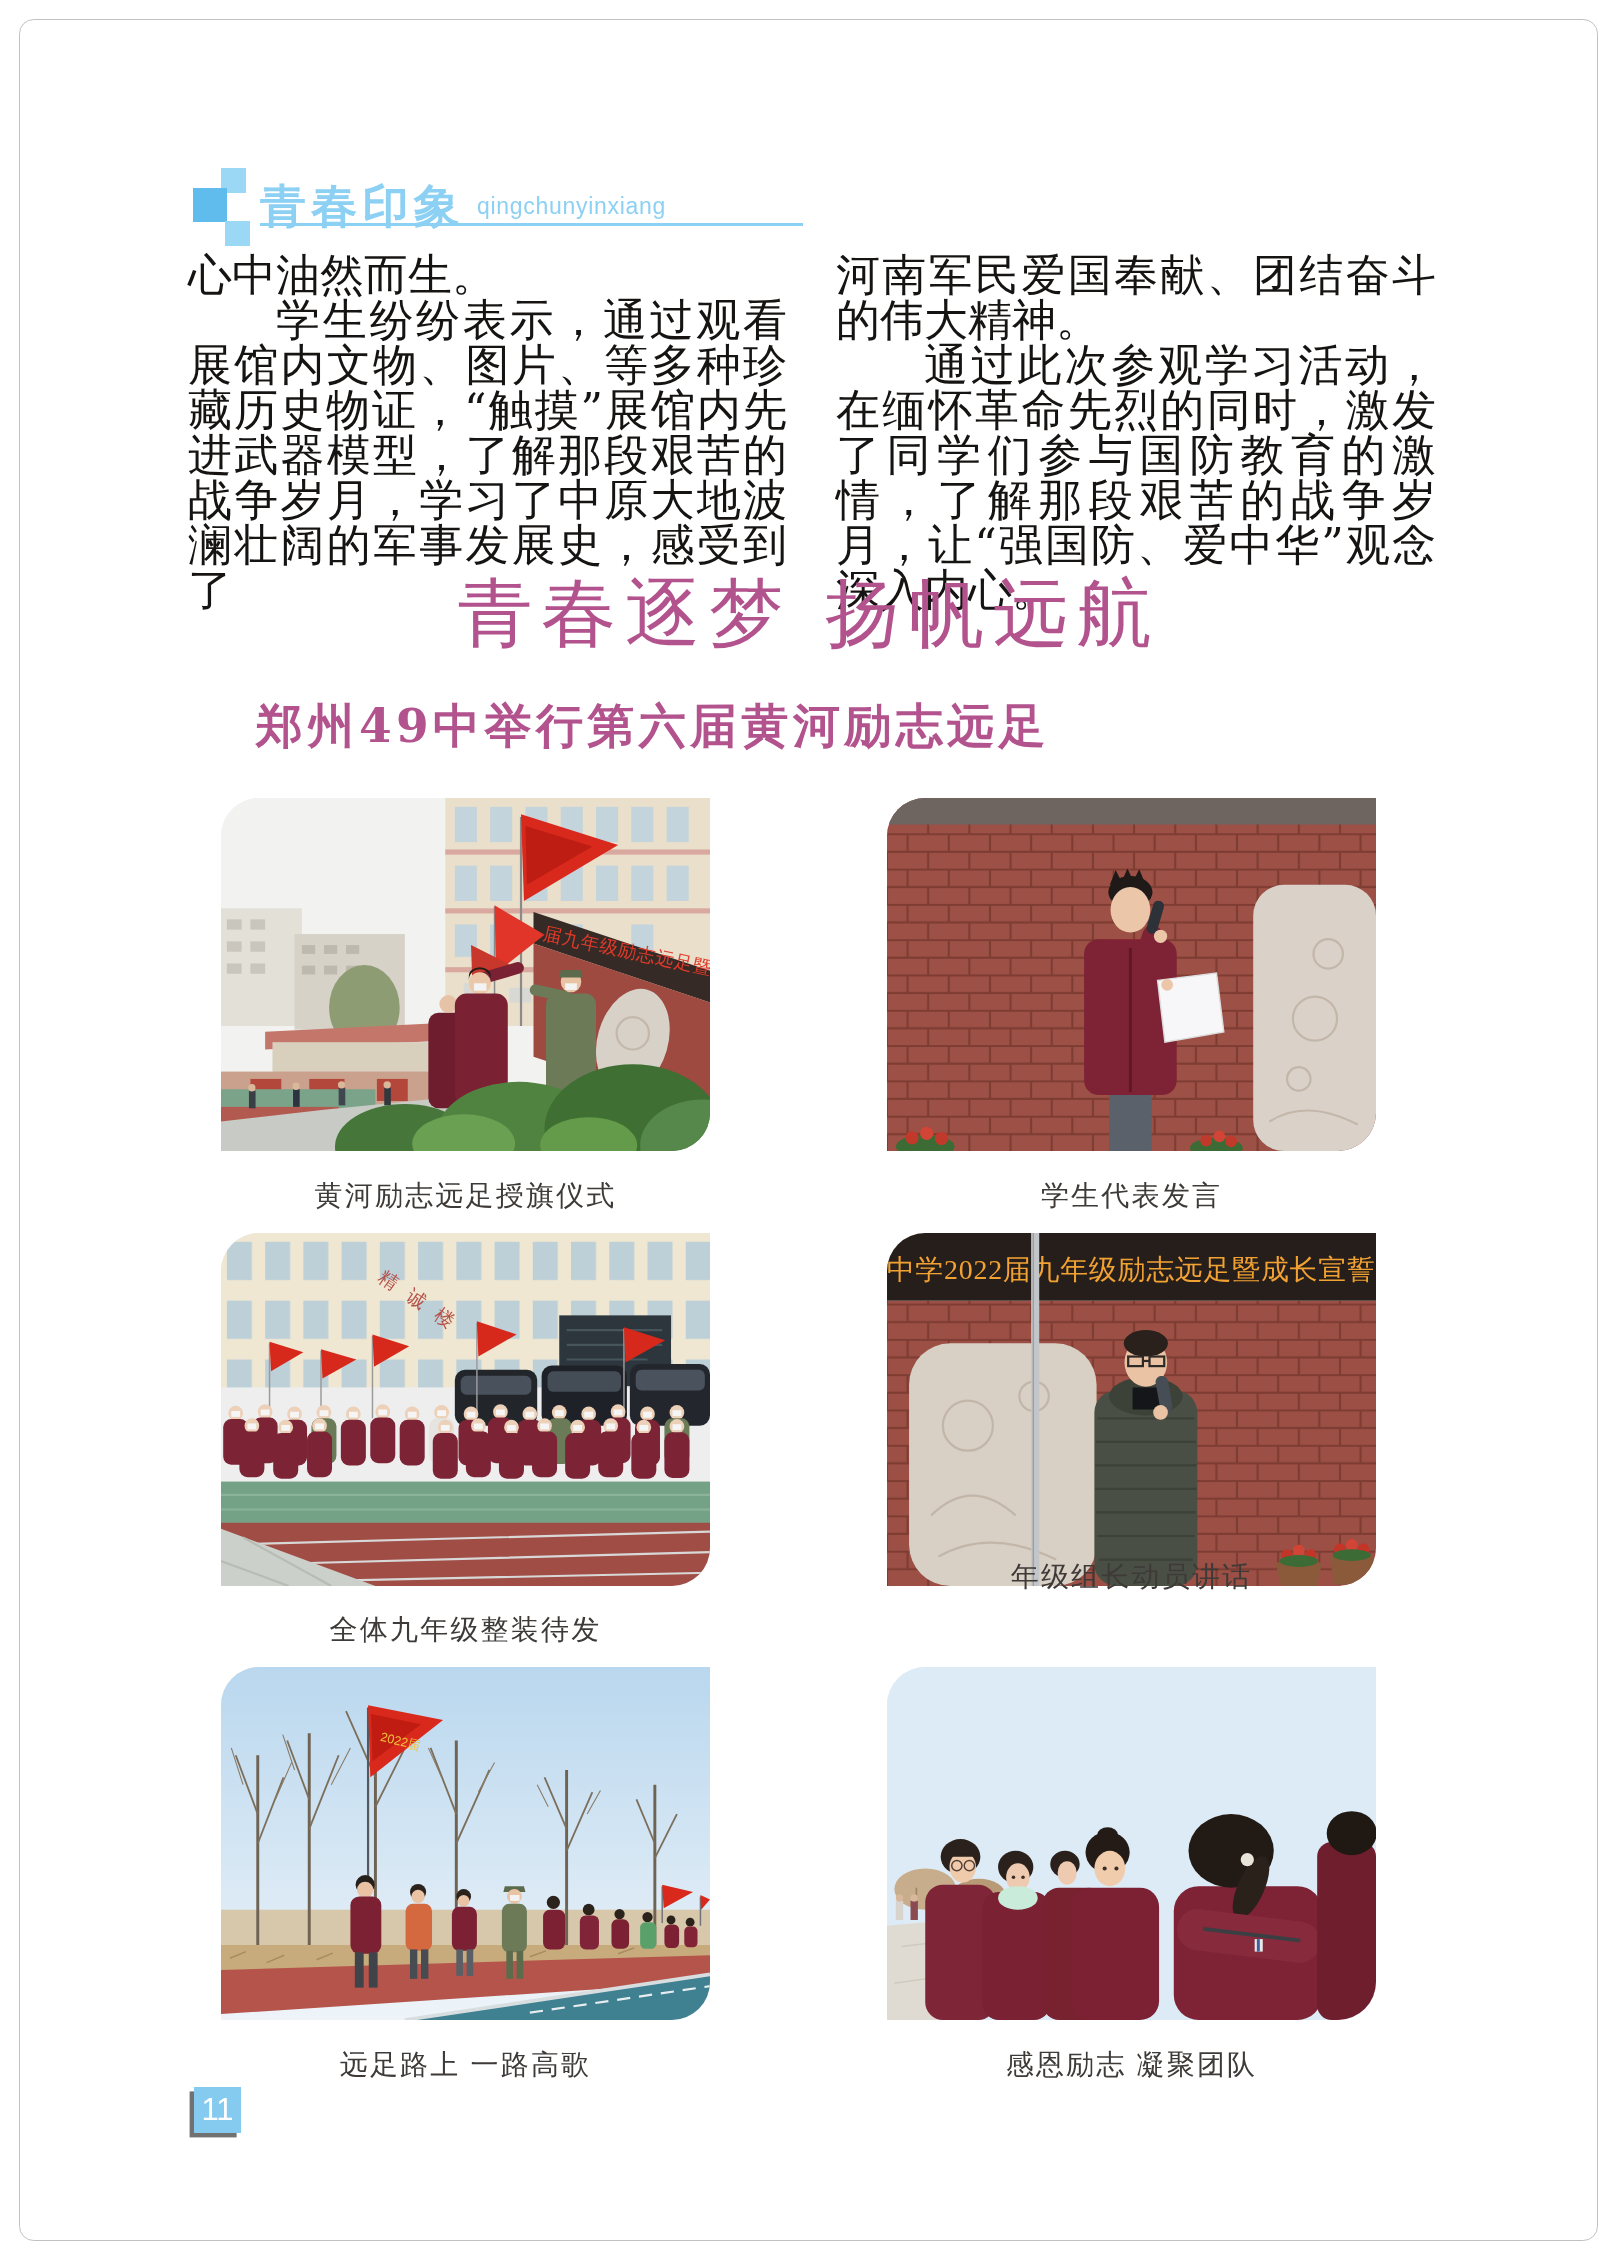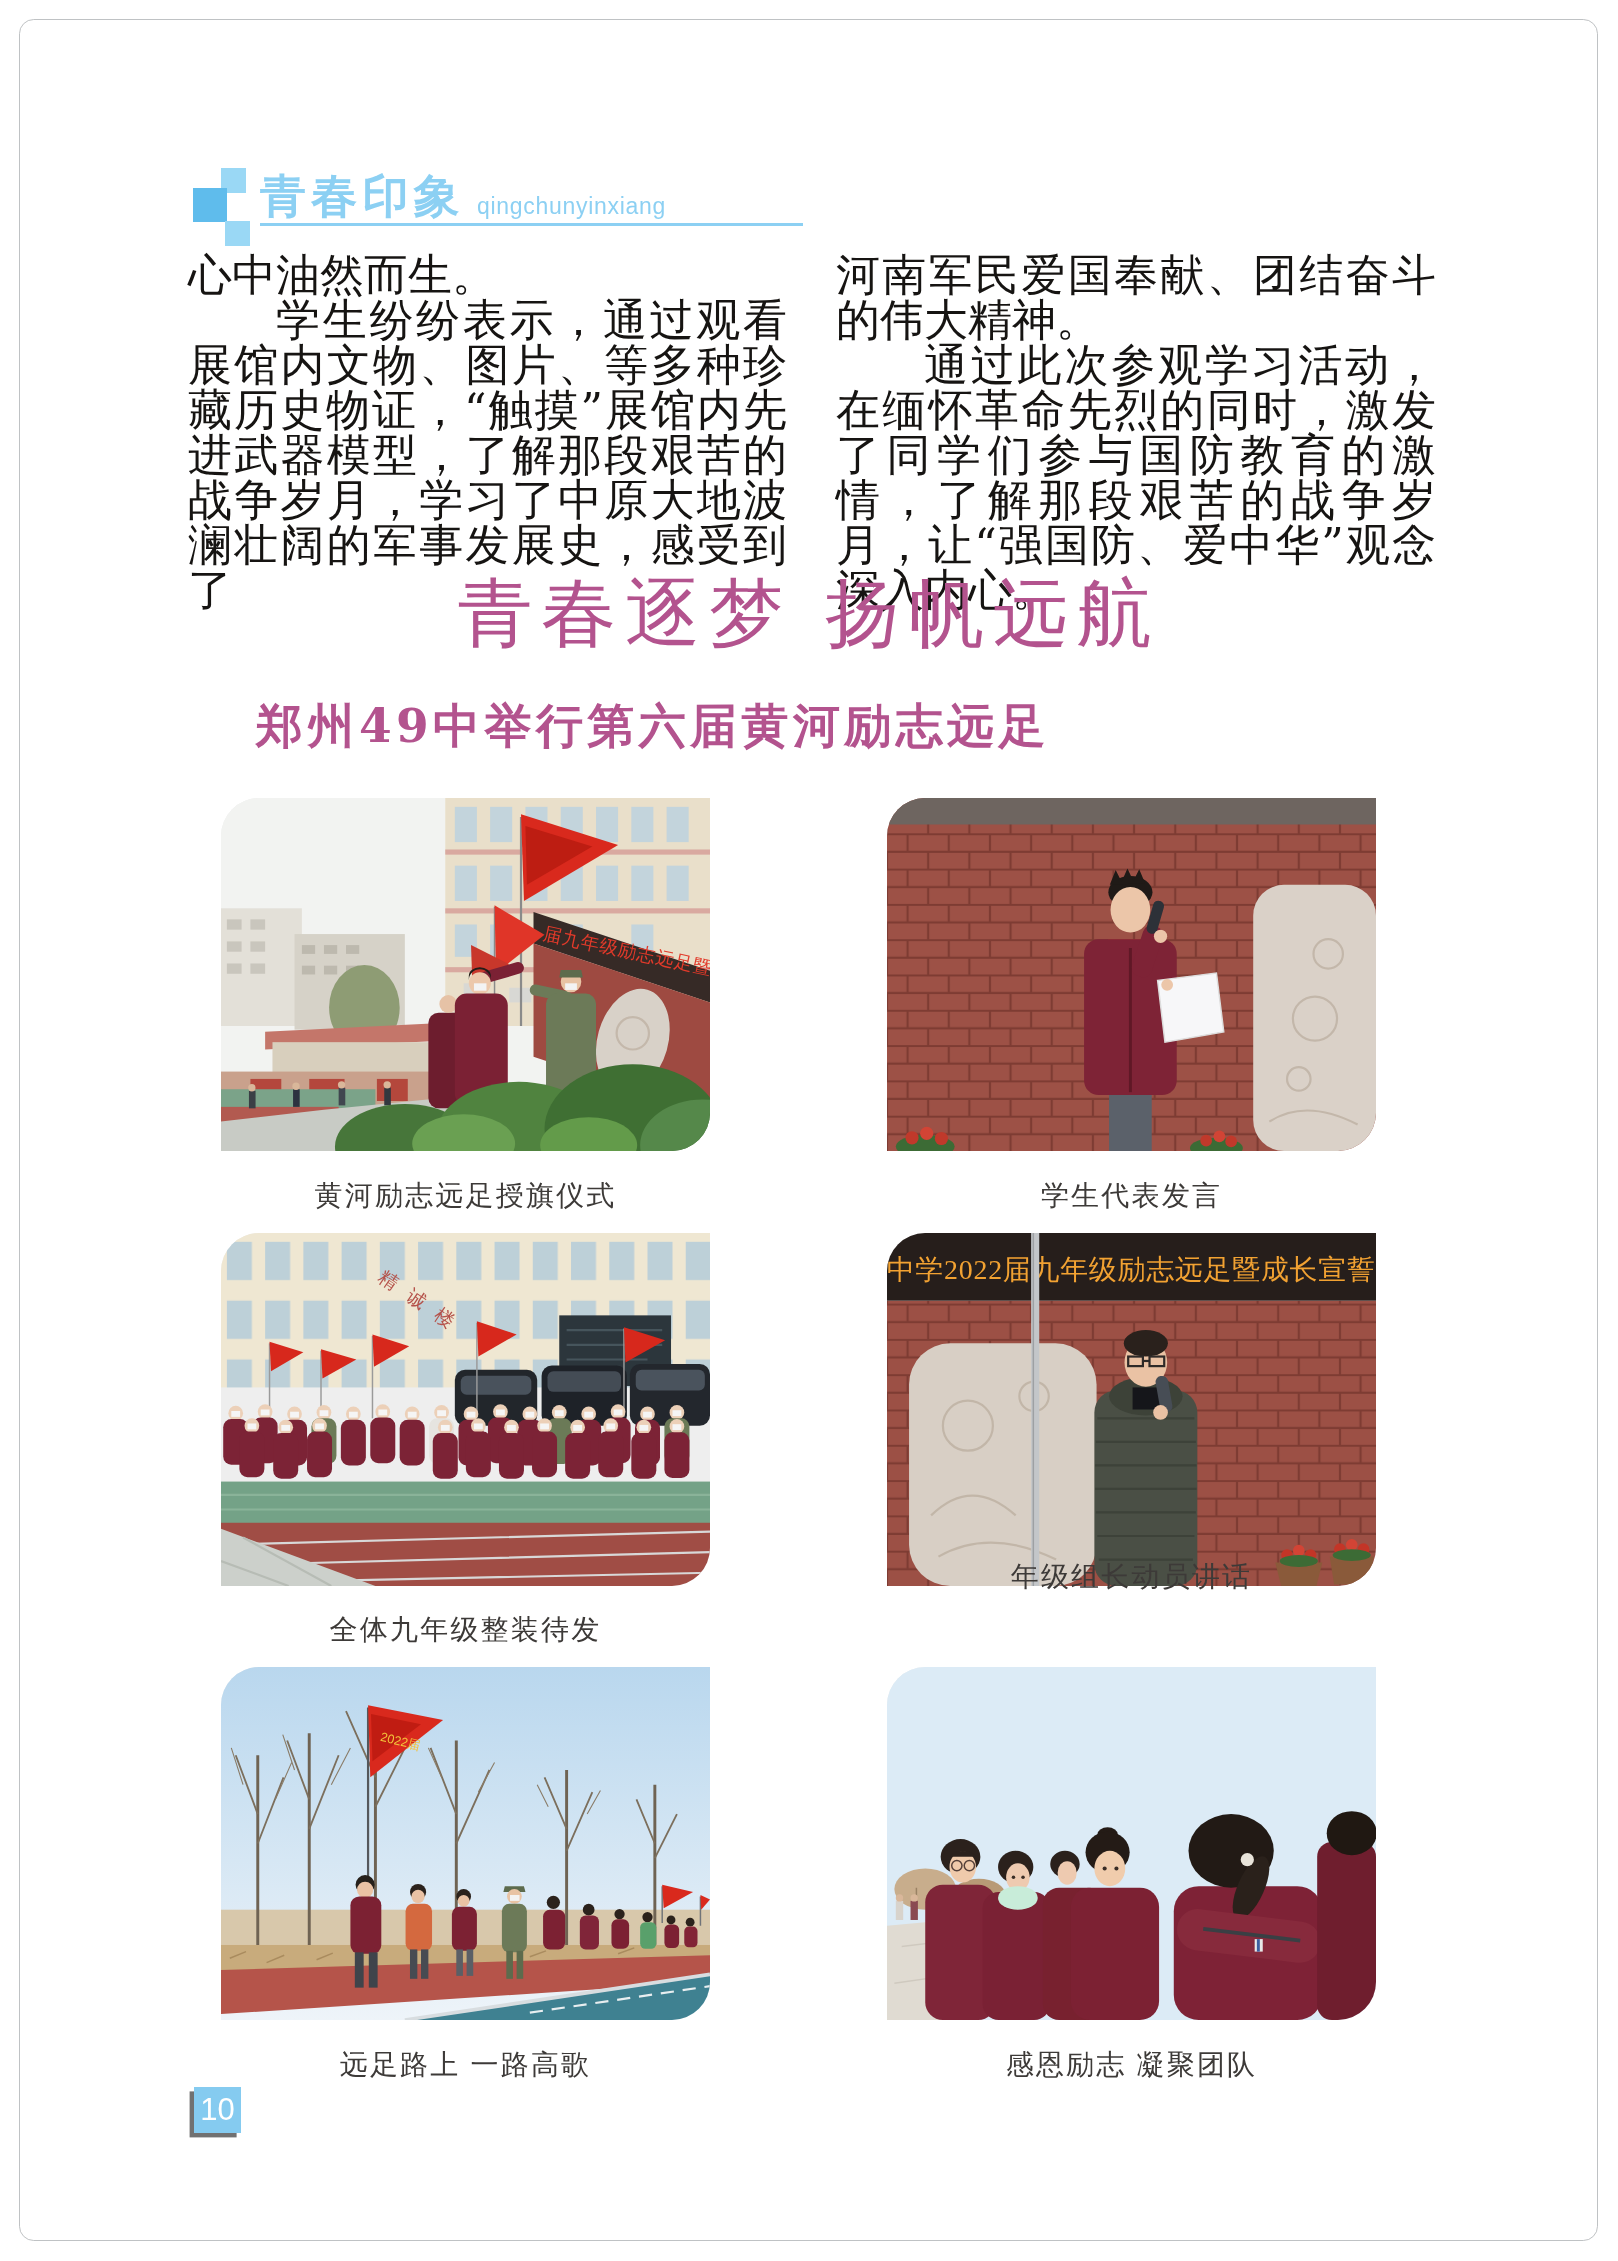--- a/index.html
+++ b/index.html
@@ -4,21 +4,21 @@
 <style>
   html,body{margin:0;padding:0;background:#ffffff;}
   body{width:1618px;height:2261px;position:relative;font-family:"Liberation Sans",sans-serif;}
   .page{position:absolute;left:0;top:0;width:1618px;height:2261px;background:#ffffff;overflow:hidden;}
   .frame{position:absolute;left:19px;top:19px;width:1577px;height:2220px;border:1.5px solid #bfc2c4;border-radius:14.7px;}
   
   .logo-sq{position:absolute;}
   .sq1{left:221px;top:168px;width:25px;height:25px;background:#9ad8f5;}
   .sq2{left:193px;top:188px;width:34px;height:34px;background:#5fbcec;}
   .sq3{left:225px;top:221px;width:25px;height:25px;background:#9ad8f5;}
-  .brand{position:absolute;left:260px;top:166px;font-size:46px;font-weight:bold;color:#8cd0f3;letter-spacing:5.2px;}
+  .brand{position:absolute;left:260px;top:176px;font-size:46px;font-weight:bold;color:#8cd0f3;letter-spacing:5.2px;}
   .pinyin{position:absolute;left:477px;top:193px;font-size:23px;color:#8cd0f3;letter-spacing:0.7px;}
   .brand-rule{position:absolute;left:260px;top:223px;width:543px;height:2.9px;background:#8cd0f3;}
   
   .col{position:absolute;top:252px;font-family:"DejaVu Serif",serif;font-size:44px;line-height:45px;color:#161412;text-align:justify;}
   .col p{margin:0;}
   .col p.indent{text-indent:2em;}
   .col-left{left:188px;width:599px;}
   .col-right{left:836px;width:600px;}
   
   .f-title{position:absolute;left:0;width:1618px;top:564px;text-align:center;font-family:"DejaVu Serif",serif;font-weight:normal;font-size:75px;color:#b3538e;letter-spacing:8.8px;}
@@ -472,15 +472,15 @@
     </svg>
   </div>
 
   <div class="cap cap1">黄河励志远足授旗仪式</div>
   <div class="cap cap3">全体九年级整装待发</div>
   <div class="cap cap2">学生代表发言</div>
   <div class="cap cap4">年级组长动员讲话</div>
   <div class="cap cap5">远足路上 一路高歌</div>
   <div class="cap cap6">感恩励志 凝聚团队</div>
 
-  <div class="pagenum">10</div>
+  <div class="pagenum">11</div>
 </div>
 
 
 </body></html>

